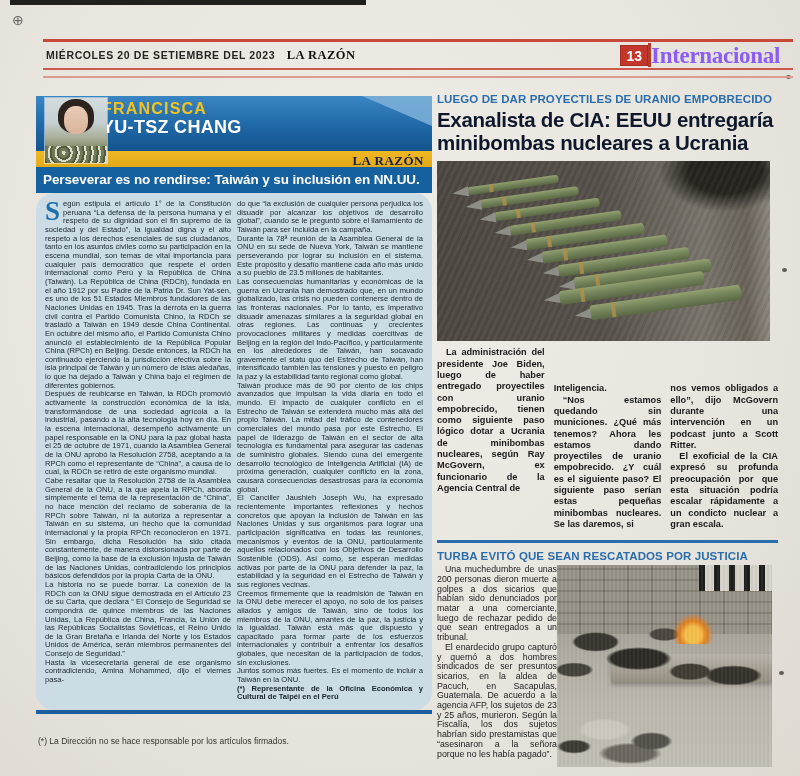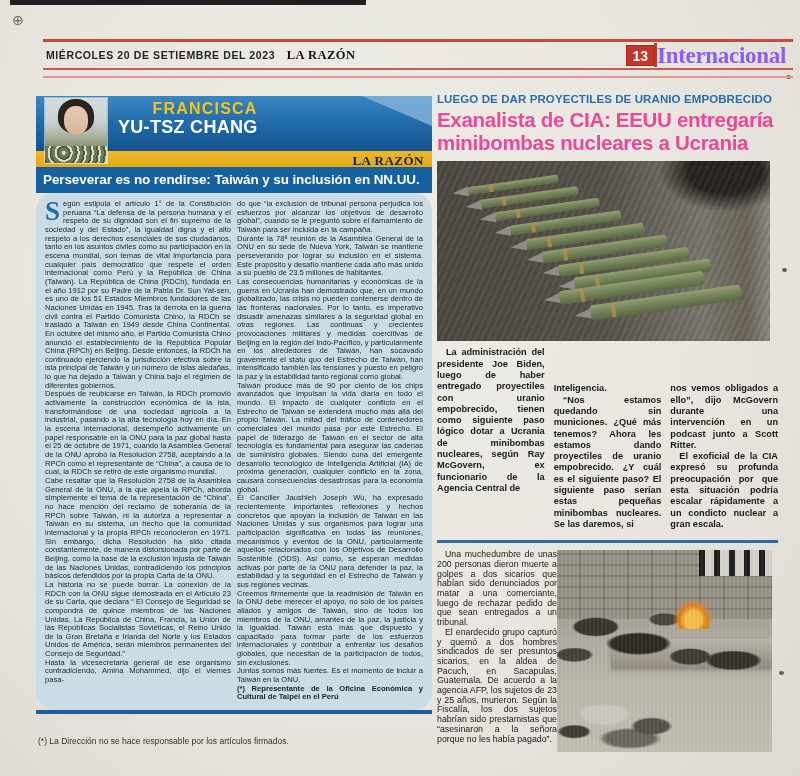--- a/index.html
+++ b/index.html
@@ -13,32 +13,32 @@
   .top-black-bar{position:absolute;left:10px;top:0;width:356px;height:5px;background:#20201e;}
   .regmark{position:absolute;left:12px;top:12px;font-size:14px;color:#6a6a66;}
   .print-dot{position:absolute;width:5px;height:4px;border-radius:50%;background:#3c3a36;opacity:.8;}
   .rule-top{position:absolute;left:43px;right:7px;top:39px;height:3px;background:#c8483a;}
   .rule-bottom{position:absolute;left:43px;right:7px;top:68px;height:6px;
     border-top:2px solid #cc5a4c;border-bottom:2px solid #dd9a90;}
   .dateline{position:absolute;left:46px;top:48px;font-size:10.5px;font-weight:bold;
     letter-spacing:.6px;color:#262522;}
   .dateline .paper-logo{font-family:"Liberation Serif", serif;font-weight:bold;
     font-size:12.5px;color:#14120f;letter-spacing:.5px;margin-left:8px;}
-  .section-block{position:absolute;right:14px;top:43px;display:flex;align-items:center;}
+  .section-block{position:absolute;right:20px;top:43px;display:flex;align-items:center;}
   .pageno{background:#c2372a;color:#fff;font-weight:bold;font-size:14px;
     padding:3px 5px 2px;line-height:1;border:1px solid #a52c21;}
   .section-bar{width:3px;height:24px;background:#b93a2b;}
   .section-name{font-family:"Liberation Serif", serif;font-weight:bold;font-size:23px;
     color:#8b5cf6;letter-spacing:-.3px;line-height:1;}
   
   .op{position:absolute;left:36px;top:96px;width:396px;border-bottom:4px solid #1c5d9e;}
   .op-head{position:relative;height:55px;background:linear-gradient(180deg,#3a86c2 0%,#1f67a6 55%,#14548e 100%);overflow:hidden;}
   .op-head::after{content:"";position:absolute;right:0;top:0;
     border-top:30px solid #7fb2d8;border-left:70px solid transparent;opacity:.85;}
-  .op-names{position:absolute;left:82px;top:4px;z-index:3;text-align:right;}
+  .op-names{position:absolute;left:66px;top:4px;z-index:3;}
   .op-first{color:#f5c31e;font-weight:bold;font-size:16px;letter-spacing:1.2px;line-height:1.1;}
   .op-last{color:#ffffff;font-weight:bold;font-size:18px;letter-spacing:.3px;line-height:1.05;}
   .yellow-strip{position:relative;height:16px;background:linear-gradient(180deg,#f0b825,#e2a918);text-align:right;}
   .strip-logo{font-family:"Liberation Serif", serif;font-weight:bold;font-size:13px;
     color:#131f4e;letter-spacing:.5px;padding-right:8px;line-height:16px;}
   .op-sub{height:26px;background:#15609f;color:#fff;font-weight:bold;font-size:13.5px;
     line-height:26px;padding-left:7px;white-space:nowrap;letter-spacing:-.1px;}
   .author-photo{position:absolute;left:9px;top:2px;width:62px;height:65px;z-index:4;
     background:linear-gradient(180deg,#d4dcde 0%,#c6d0d2 38%,#a8ad95 62%,#77815f 82%,#5d684b 100%);
     box-shadow:0 0 0 1px rgba(255,255,255,.5);}
@@ -51,21 +51,21 @@
   .op-body{display:flex;gap:6px;background:#ccdce5;padding:7px 9px 8px;border-radius:18px;}
   .op-col{width:50%;font-size:7.6px;line-height:8.65px;color:#18242c;text-align:justify;}
   .op-col p{margin:0;}
   .lead::first-letter{float:left;font-size:27px;line-height:21px;font-weight:bold;
     color:#1f6fad;padding:1px 3px 0 0;font-family:"Liberation Serif", serif;}
   .op-sig{font-weight:bold;}
   .footnote{position:absolute;left:38px;top:736px;font-size:8.5px;color:#33312d;}
   
   .rightcol{position:absolute;left:437px;top:93px;width:341px;}
   .kicker{color:#2a6dad;font-weight:bold;font-size:11.5px;letter-spacing:.1px;margin:0 0 3px;}
-  .headline{color:#ec4899;font-weight:bold;font-size:20.5px;line-height:1.13;
+  .headline{color:#0f172a;font-weight:bold;font-size:20.5px;line-height:1.13;
     letter-spacing:-.3px;margin:0 0 7px;}
   
   .photo1{position:relative;width:333px;height:180px;overflow:hidden;margin-bottom:6px;
     background:linear-gradient(90deg,#4d4841 0%,#56514a 50%,#7a756c 80%,#696359 93%,#8d887e 100%),
     #55504a;}
   .photo1::before{content:"";position:absolute;right:-20px;top:-30px;width:130px;height:80px;
     background:radial-gradient(ellipse at center,#27241f 0 40%,rgba(39,36,31,0) 72%);}
   .photo1::after{content:"";position:absolute;inset:0;
     background:repeating-linear-gradient(115deg, rgba(255,255,255,.03) 0 3px, rgba(0,0,0,.05) 3px 6px);}
   .shell{position:absolute;height:12px;border-radius:3px/50%;transform:rotate(-8deg);
@@ -159,21 +159,21 @@
   <div class="op-sub">Perseverar es no rendirse: Taiwán y su inclusión en NN.UU.</div>
   <div class="op-body">
     <div class="op-col">
       <p class="lead">Según estipula el artículo 1° de la Constitución peruana “La defensa de la persona humana y el respeto de su dignidad son el fin supremo de la sociedad y del Estado”, la igualdad digna y el alto respeto a los derechos esenciales de sus ciudadanos, tanto en los asuntos civiles como su participación en la escena mundial, son temas de vital importancia para cualquier país democrático que respete el orden internacional como Perú y la República de China (Taiwán). La República de China (RDCh), fundada en el año 1912 por su Padre de la Patria Dr. Sun Yat-sen, es uno de los 51 Estados Miembros fundadores de las Naciones Unidas en 1945. Tras la derrota en la guerra civil contra el Partido Comunista Chino, la RDCh se trasladó a Taiwán en 1949 desde China Continental. En octubre del mismo año, el Partido Comunista Chino anunció el establecimiento de la República Popular China (RPCh) en Beijing. Desde entonces, la RDCh ha continuado ejerciendo la jurisdicción efectiva sobre la isla principal de Taiwán y un número de islas aledañas, lo que ha dejado a Taiwán y China bajo el régimen de diferentes gobiernos.</p>
       <p>Después de reubicarse en Taiwán, la RDCh promovió activamente la construcción económica de la isla, transformándose de una sociedad agrícola a la industrial, pasando a la alta tecnología hoy en día. En la escena internacional, desempeñó activamente un papel responsable en la ONU para la paz global hasta el 25 de octubre de 1971, cuando la Asamblea General de la ONU aprobó la Resolución 2758, aceptando a la RPCh como el representante de “China”, a causa de lo cual, la RDCh se retiró de este organismo mundial.</p>
       <p>Cabe resaltar que la Resolución 2758 de la Asamblea General de la ONU, a la que apela la RPCh, aborda simplemente el tema de la representación de “China”, no hace mención del reclamo de soberanía de la RPCh sobre Taiwán, ni la autoriza a representar a Taiwán en su sistema, un hecho que la comunidad internacional y la propia RPCh reconocieron en 1971. Sin embargo, dicha Resolución ha sido citada constantemente, de manera distorsionada por parte de Beijing, como la base de la exclusión injusta de Taiwán de las Naciones Unidas, contradiciendo los principios básicos defendidos por la propia Carta de la ONU.</p>
       <p>La historia no se puede borrar. La conexión de la RDCh con la ONU sigue demostrada en el Artículo 23 de su Carta, que declara “ El Consejo de Seguridad se compondrá de quince miembros de las Naciones Unidas, La República de China, Francia, la Unión de las Repúblicas Socialistas Soviéticas, el Reino Unido de la Gran Bretaña e Irlanda del Norte y los Estados Unidos de América, serán miembros permanentes del Consejo de Seguridad.”</p>
       <p>Hasta la vicesecretaria general de ese organismo contradiciendo, Amina Mohammed, dijo el viernes pasa-</p>
     </div>
     <div class="op-col">
-      <p>do que “la exclusión de tribunal persona perjudica los esfuerzos por alcanzar los objetivos de desarrollo global”, cuando se le preguntó sobre el llamamiento de Taiwán para ser incluida en la campaña.</p>
+      <p>do que “la exclusión de cualquier persona perjudica los disuadir por alcanzar los objetivos de desarrollo global”, cuando se le preguntó sobre el llamamiento de Taiwán para ser incluida en la campaña.</p>
       <p>Durante la 78ª reunión de la Asamblea General de la ONU en su sede de Nueva York, Taiwán se mantiene perseverando por lograr su inclusión en el sistema. Este propósito y desafío mantiene cada año más unido a su pueblo de 23.5 millones de habitantes.</p>
       <p>Las consecuencias humanitarias y económicas de la guerra en Ucrania han demostrado que, en un mundo globalizado, las crisis no pueden contenerse dentro de las fronteras nacionales. Por lo tanto, es imperativo disuadir amenazas similares a la seguridad global en otras regiones. Las continuas y crecientes provocaciones militares y medidas coercitivas de Beijing en la región del Indo-Pacífico, y particularmente en los alrededores de Taiwán, han socavado gravemente el statu quo del Estrecho de Taiwán, han intensificado también las tensiones y puesto en peligro la paz y la estabilidad tanto regional como global.</p>
       <p>Taiwán produce más de 90 por ciento de los chips avanzados que impulsan la vida diaria en todo el mundo. El impacto de cualquier conflicto en el Estrecho de Taiwán se extenderá mucho más allá del propio Taiwán. La mitad del tráfico de contenedores comerciales del mundo pasa por este Estrecho. El papel de liderazgo de Taiwán en el sector de alta tecnología es fundamental para asegurar las cadenas de suministro globales. Siendo cuna del emergente desarrollo tecnológico de Inteligencia Artificial (IA) de próxima generación, cualquier conflicto en la zona, causará consecuencias desastrosas para la economía global.</p>
       <p>El Canciller Jaushieh Joseph Wu, ha expresado recientemente importantes reflexiones y hechos concretos que apoyan la inclusión de Taiwán en las Naciones Unidas y sus organismos para lograr una participación significativa en todas las reuniones, mecanismos y eventos de la ONU, particularmente aquellos relacionados con los Objetivos de Desarrollo Sostenible (ODS). Así como, se esperan medidas activas por parte de la ONU para defender la paz, la estabilidad y la seguridad en el Estrecho de Taiwán y sus regiones vecinas.</p>
       <p>Creemos firmemente que la readmisión de Taiwán en la ONU debe merecer el apoyo, no solo de los países aliados y amigos de Taiwán, sino de todos los miembros de la ONU, amantes de la paz, la justicia y la igualdad. Taiwán está más que dispuesto y capacitado para formar parte de los esfuerzos internacionales y contribuir a enfrentar los desafíos globales, que necesitan de la participación de todos, sin exclusiones.</p>
       <p>Juntos somos más fuertes. Es el momento de incluir a Taiwán en la ONU.</p>
       <p class="op-sig">(*) Representante de la Oficina Económica y Cultural de Taipéi en el Perú</p>
     </div>
   </div>
 </div>
@@ -207,20 +207,21 @@
       <div class="a1col">
         <p class="cont">nos vemos obligados a ello”, dijo McGovern durante una intervención en un podcast junto a Scott Ritter.</p>
         <p>El exoficial de la CIA expresó su profunda preocupación por que esta situación podría escalar rápidamente a un condicto nuclear a gran escala.</p>
       </div>
     </div>
   </div>
 
   <div class="divider"></div>
 
   <div>
+    <p class="kicker">TURBA EVITÓ QUE SEAN RESCATADOS POR JUSTICIA</p>
     <div class="a2-wrap">
       <div class="a2-text">
         <p>Una muchedumbre de unas 200 personas dieron muerte a golpes a dos sicarios que habían sido denunciados por matar a una comerciante, luego de rechazar pedido de que sean entregados a un tribunal.</p>
         <p>El enardecido grupo capturó y quemó a dos hombres sindicados de ser presuntos sicarios, en la aldea de Pacuch, en Sacapulas, Guatemala. De acuerdo a la agencia AFP, los sujetos de 23 y 25 años, murieron. Según la Fiscalía, los dos sujetos habrían sido prestamistas que “asesinaron a la señora porque no les había pagado”.</p>
       </div>
       <div class="photo2">
         <div class="p2-wall"></div>
         <div class="p2-fence"></div>
         <div class="p2-ledge"></div>
         <div class="p2-debris"></div>

